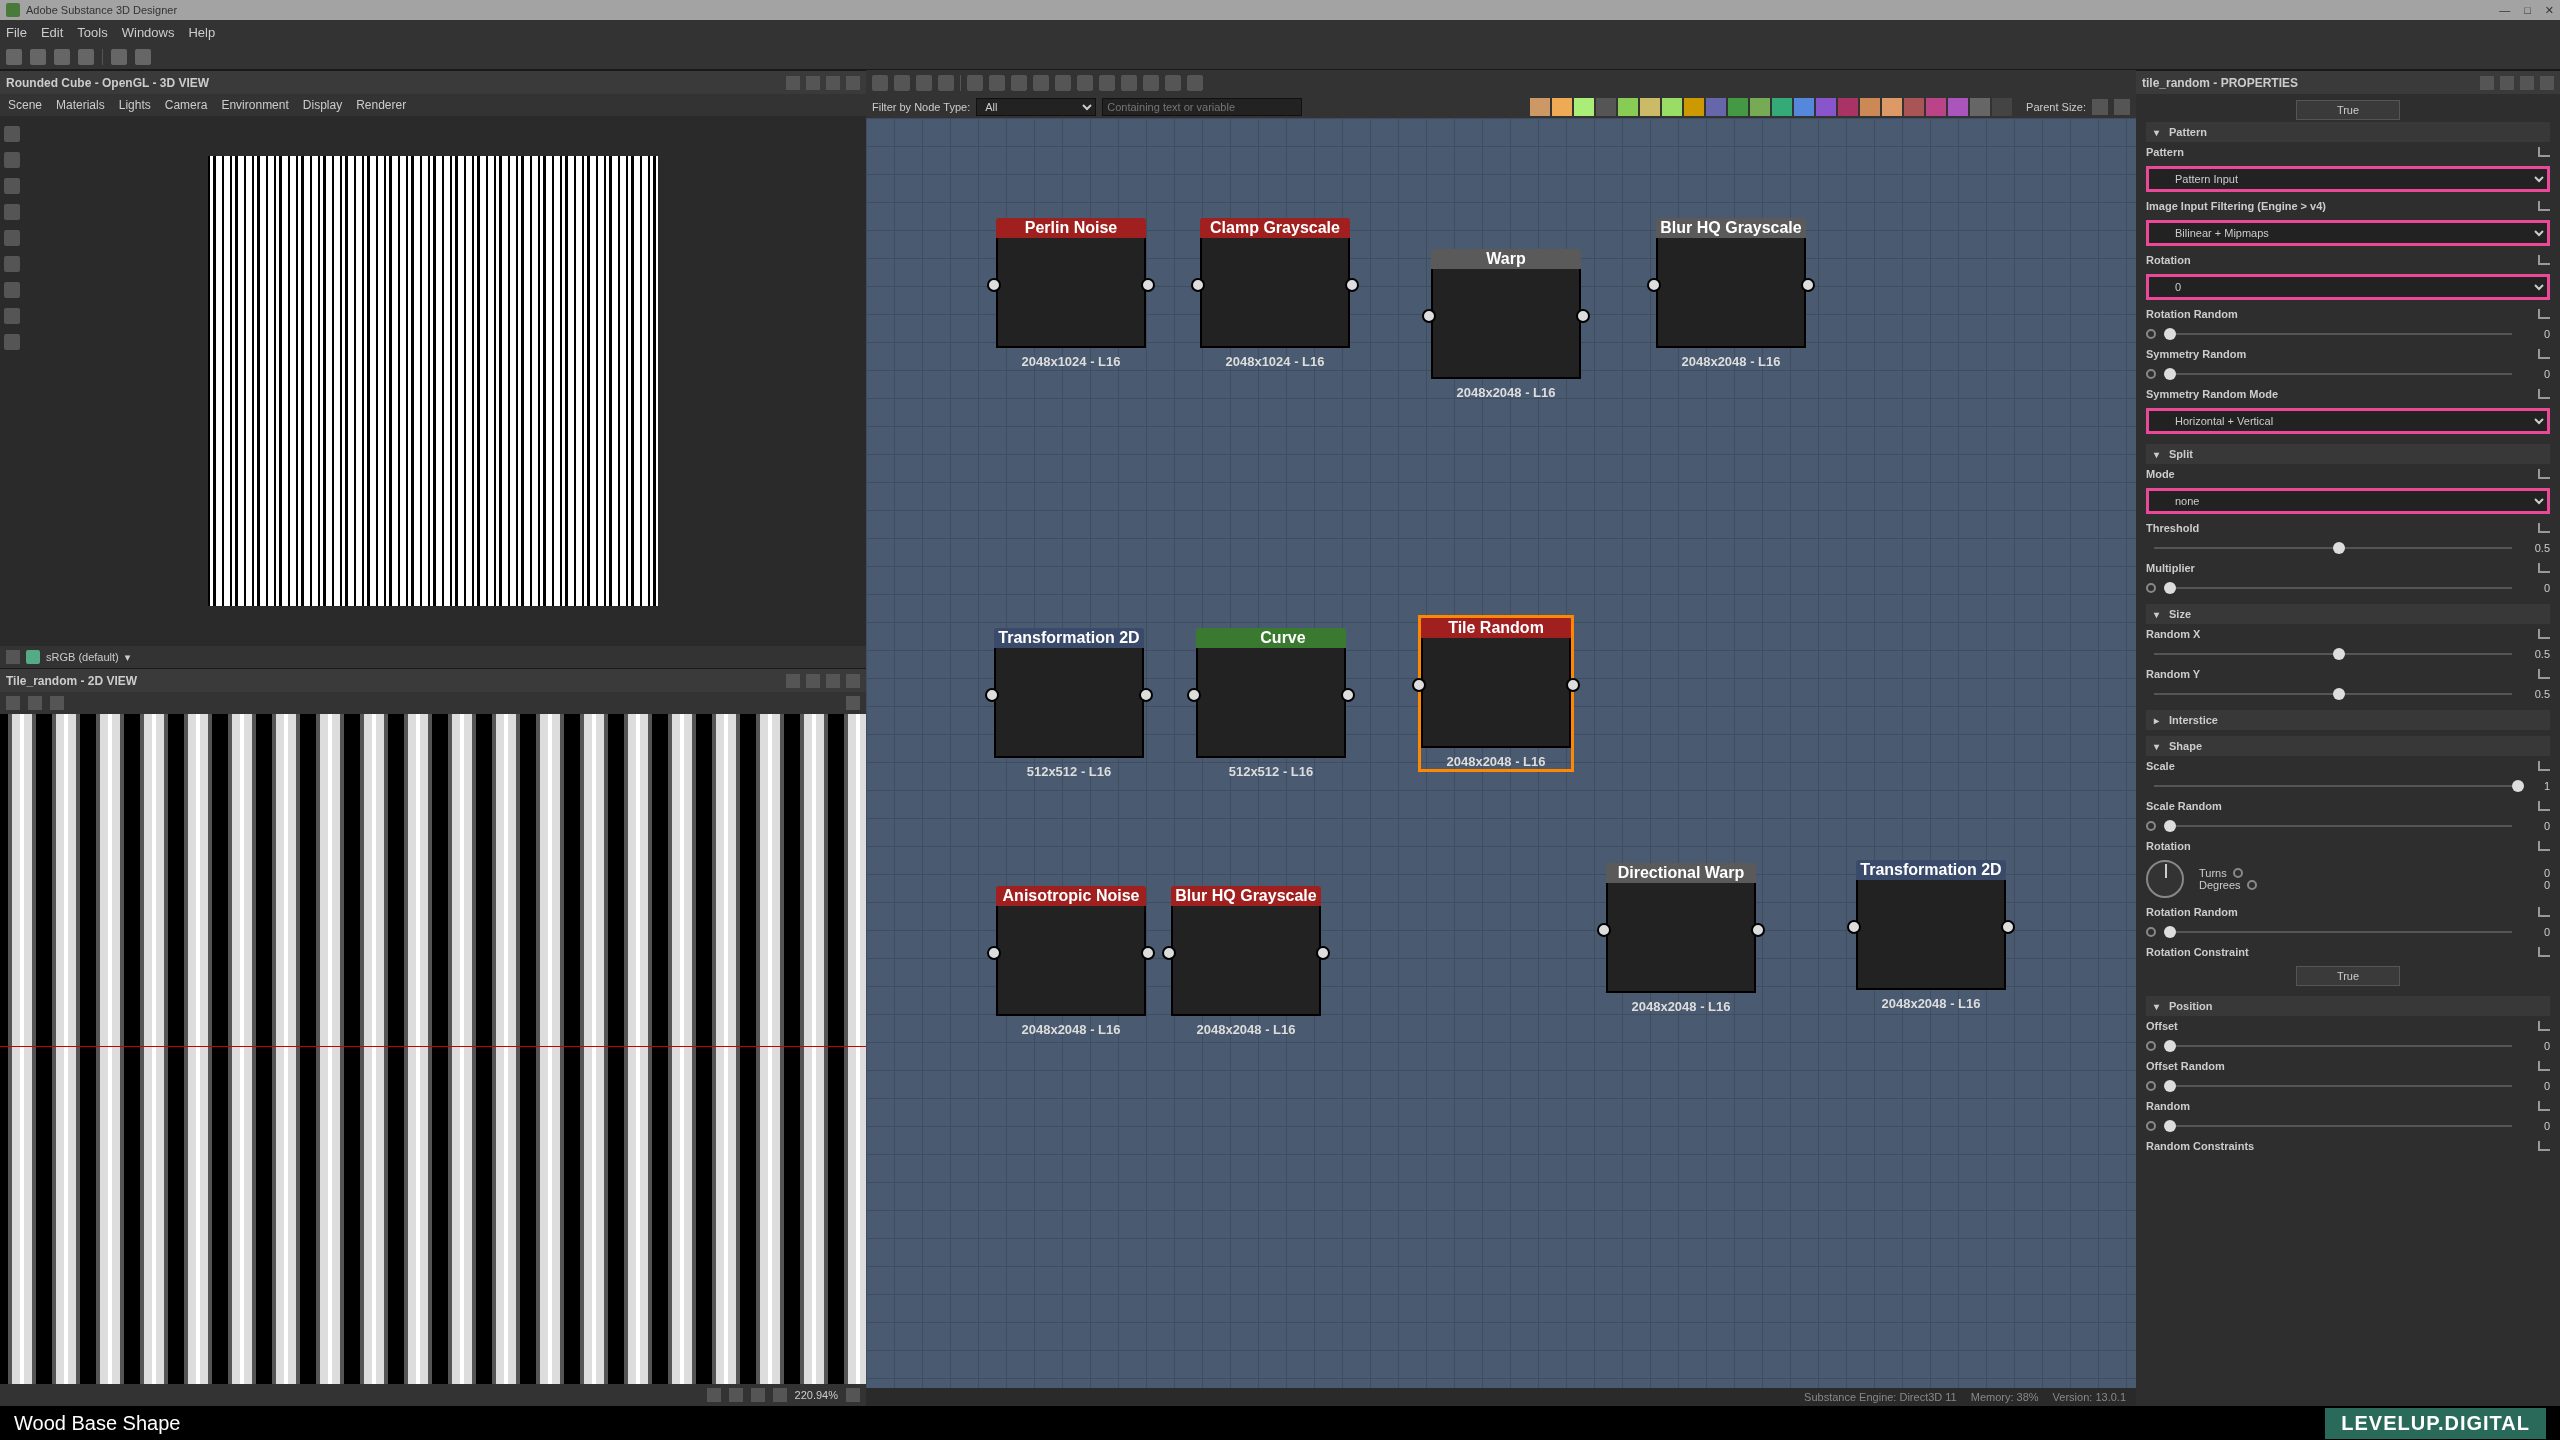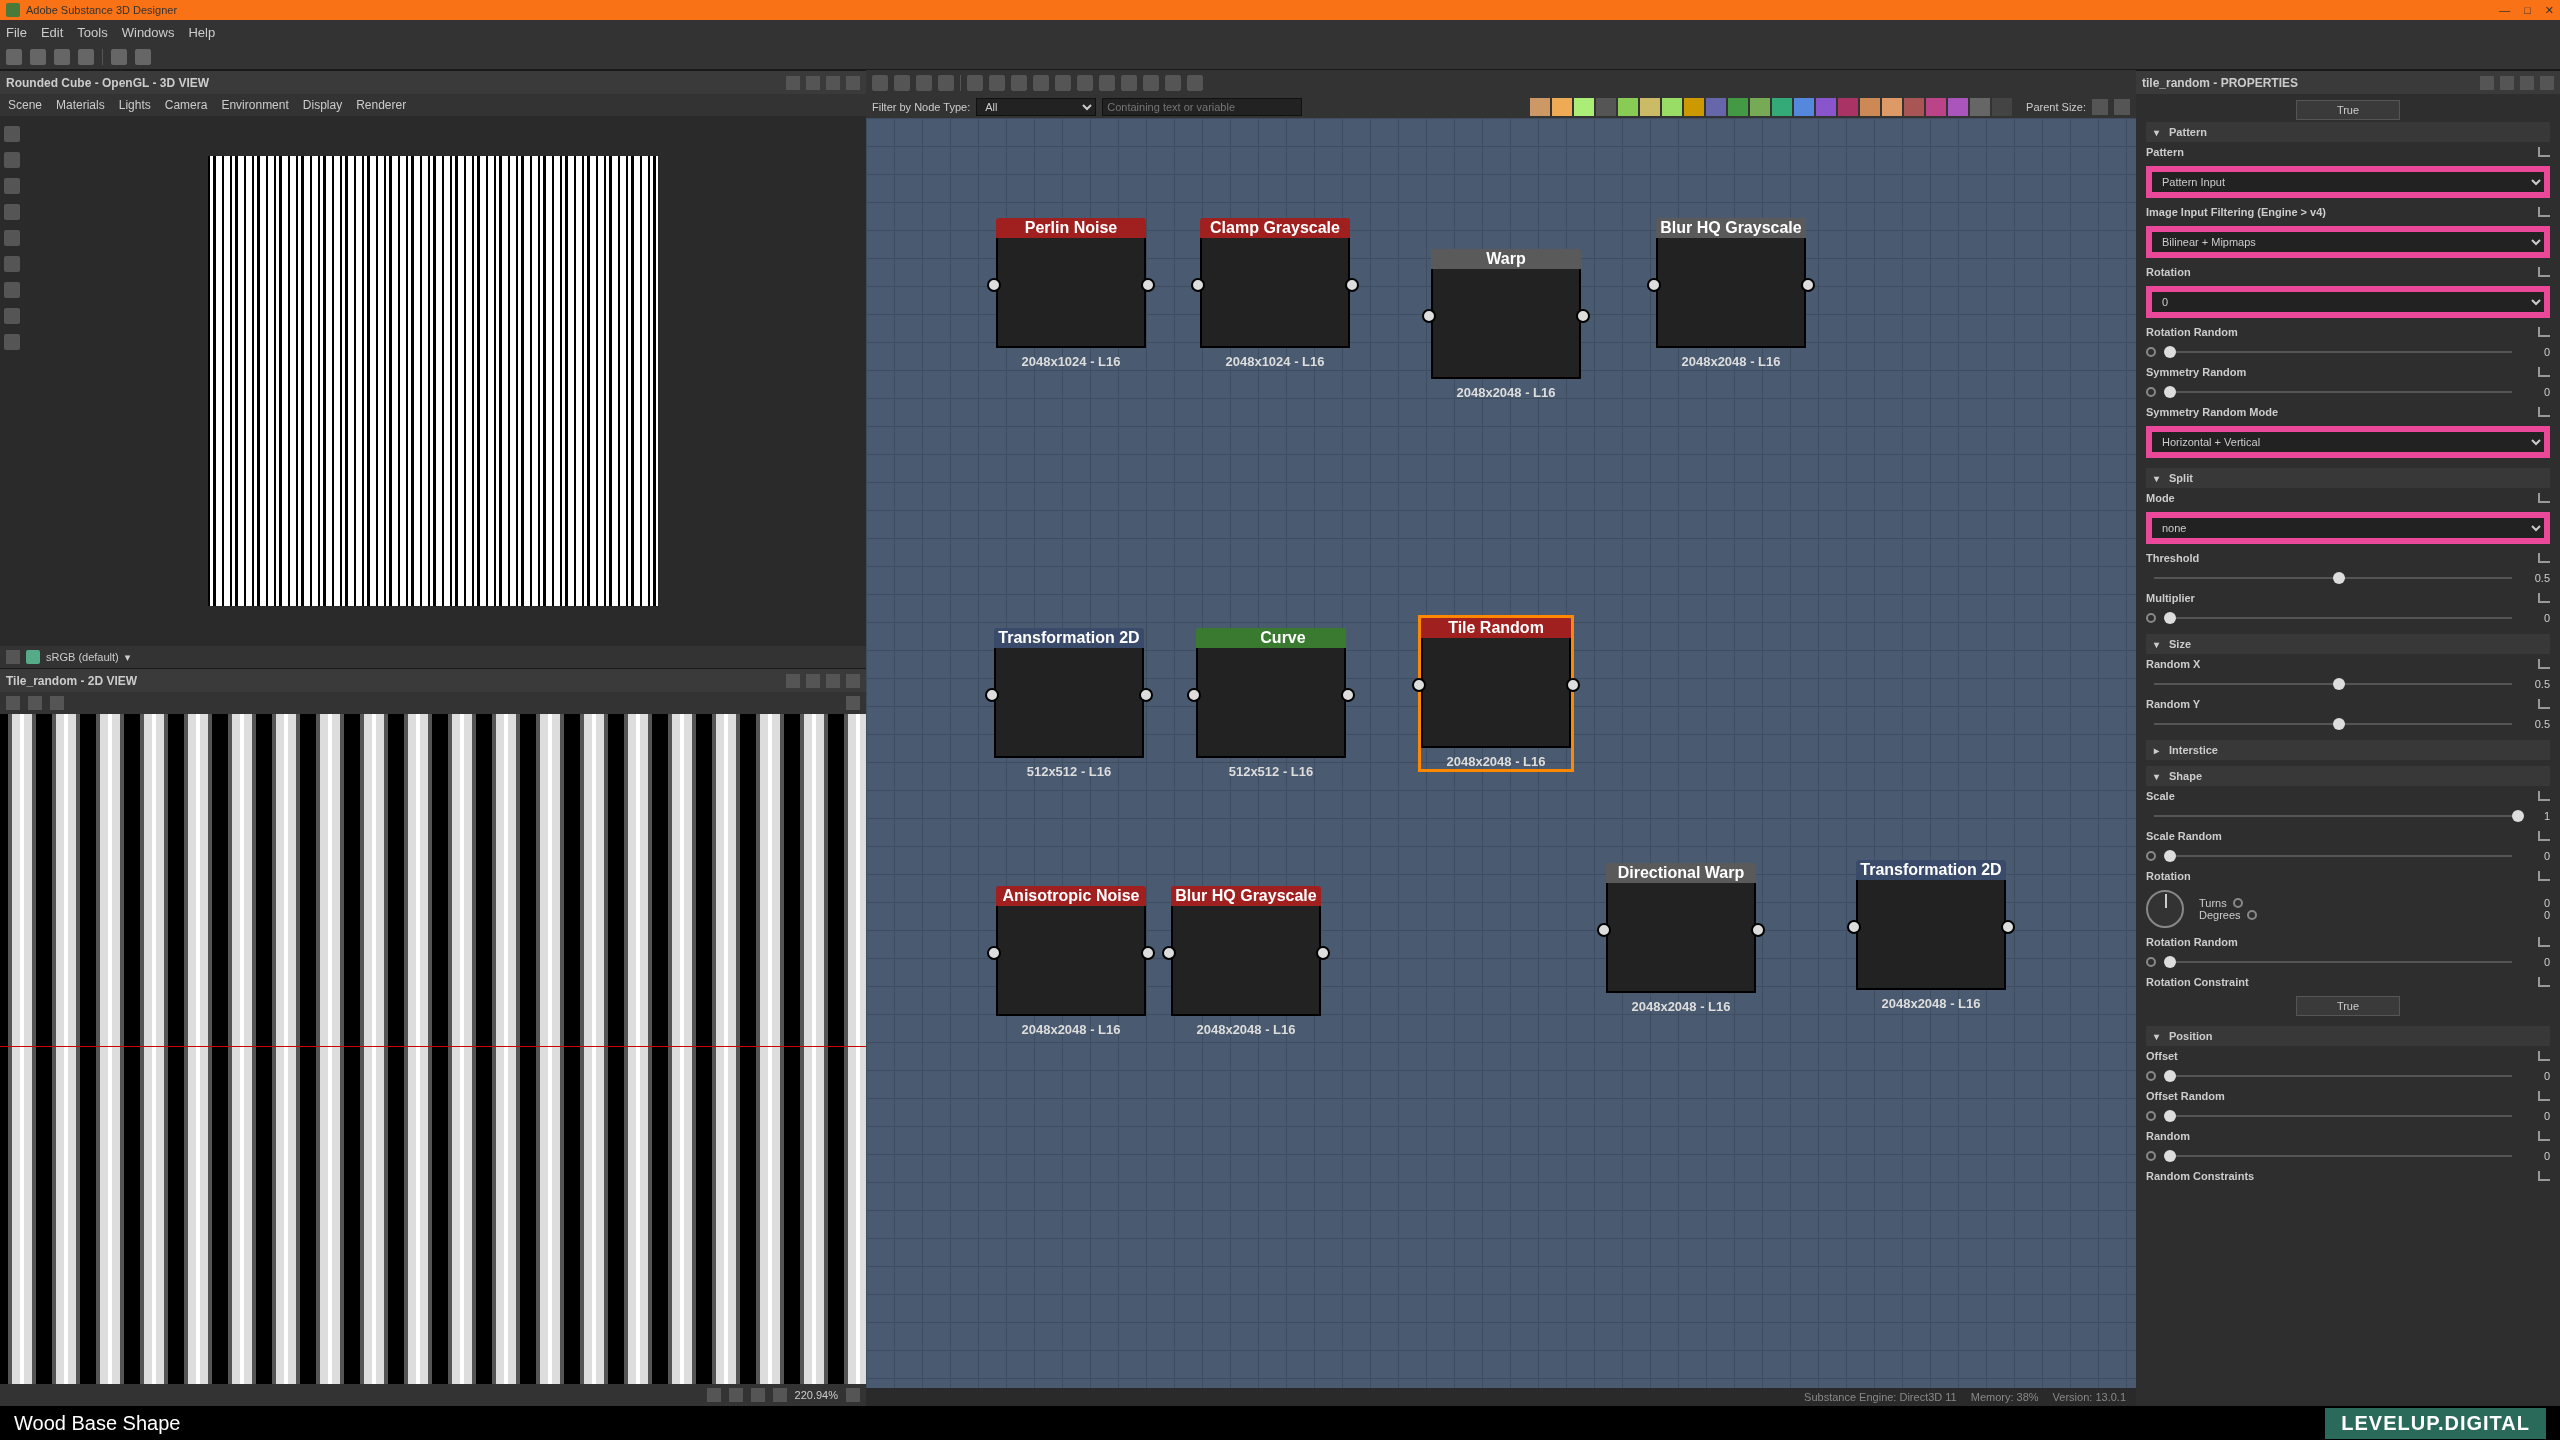--- a/index.html
+++ b/index.html
@@ -1,19 +1,19 @@
 <!DOCTYPE html>
 <html><head>
 <meta charset="utf-8">
 <style>
 * { margin: 0; padding: 0; box-sizing: border-box; font-family: 'Segoe UI', Arial, sans-serif; }
 body { background: #2a2a2a; color: #ccc; font-size: 11px; overflow: hidden; width: 2560px; height: 1440px; position: relative; }
 
 
-.title-bar { height: 20px; background: #f97316; color: #333; display: flex; align-items: center; padding: 0 6px; justify-content: space-between; gap: 28px; }
+.title-bar { height: 20px; background: #a3a3a3; color: #333; display: flex; align-items: center; padding: 0 6px; justify-content: space-between; gap: 28px; }
 .title-bar .left { display: flex; align-items: center; gap: 6px; }
 .title-bar .icon-box { width: 14px; height: 14px; background: #4a7a3a; border-radius: 2px; }
 .title-bar .window-controls { display: flex; gap: 14px; }
 
 
 .menu-bar { height: 24px; background: #333; display: flex; align-items: center; padding: 0 6px; gap: 14px; color: #ccc; font-size: 13px; }
 .menu-bar span { cursor: pointer; }
 
 
 .toolbar { height: 26px; background: #333; display: flex; align-items: center; padding: 0 6px; gap: 8px; border-bottom: 1px solid #1a1a1a; }
@@ -69,21 +69,21 @@
 
 
 .props-col { background: #2e2e2e; overflow-y: auto; }
 .props-body { padding: 4px 10px; font-size: 11px; }
 .prop-section { margin-top: 6px; }
 .prop-section .ps-head { background: #383838; padding: 4px 8px; font-weight: bold; cursor: pointer; display: flex; align-items: center; gap: 6px; }
 .prop-row { display: flex; align-items: center; justify-content: space-between; padding: 4px 0; }
 .prop-row .pr-label { color: #ccc; font-weight: bold; flex: 0 0 auto; }
 .prop-row .slider-track { flex: 1; height: 2px; background: #555; position: relative; margin: 0 8px; }
 .prop-row .slider-thumb { position: absolute; top: -5px; width: 12px; height: 12px; background: #ddd; border-radius: 50%; }
-.prop-row select, .prop-row input[type=text] { width: 100%; background: #222; border: 6px solid #ec4899; color: #ccc; padding: 3px 6px; font-size: 11px; }
+.prop-row select, .prop-row input[type=text] { width: 100%; background: #222; border: 3px solid #ec4899; color: #ccc; padding: 3px 22px; font-size: 11px; }
 .prop-btn { background: #3a3a3a; border: 1px solid #555; color: #ccc; padding: 3px 40px; text-align: center; font-size: 11px; }
 .prop-row .val { width: 30px; text-align: right; }
 .prop-row .reset-icon { width: 12px; height: 10px; border-left: 2px solid #999; border-bottom: 2px solid #999; }
 .rot-dial { width: 38px; height: 38px; border: 2px solid #888; border-radius: 50%; background: #333; position: relative; }
 .rot-dial::after { content:''; position:absolute; left:50%; top:2px; width:2px; height:14px; background:#ccc; }
 
 
 .status-bar { position: absolute; bottom: 34px; left: 866px; right: 424px; height: 18px; background: #2a2a2a; color: #888; font-size: 11px; display: flex; align-items: center; justify-content: flex-end; padding: 0 10px; gap: 14px;}
 .caption-bar { position: absolute; bottom: 0; left: 0; right: 0; height: 34px; background: #000; display: flex; align-items: center; padding: 0 14px; color: #fff; font-size: 20px; justify-content: space-between; }
 .caption-bar .brand { background: #2a6a5a; padding: 4px 16px; font-weight: bold; letter-spacing: 1px; }

